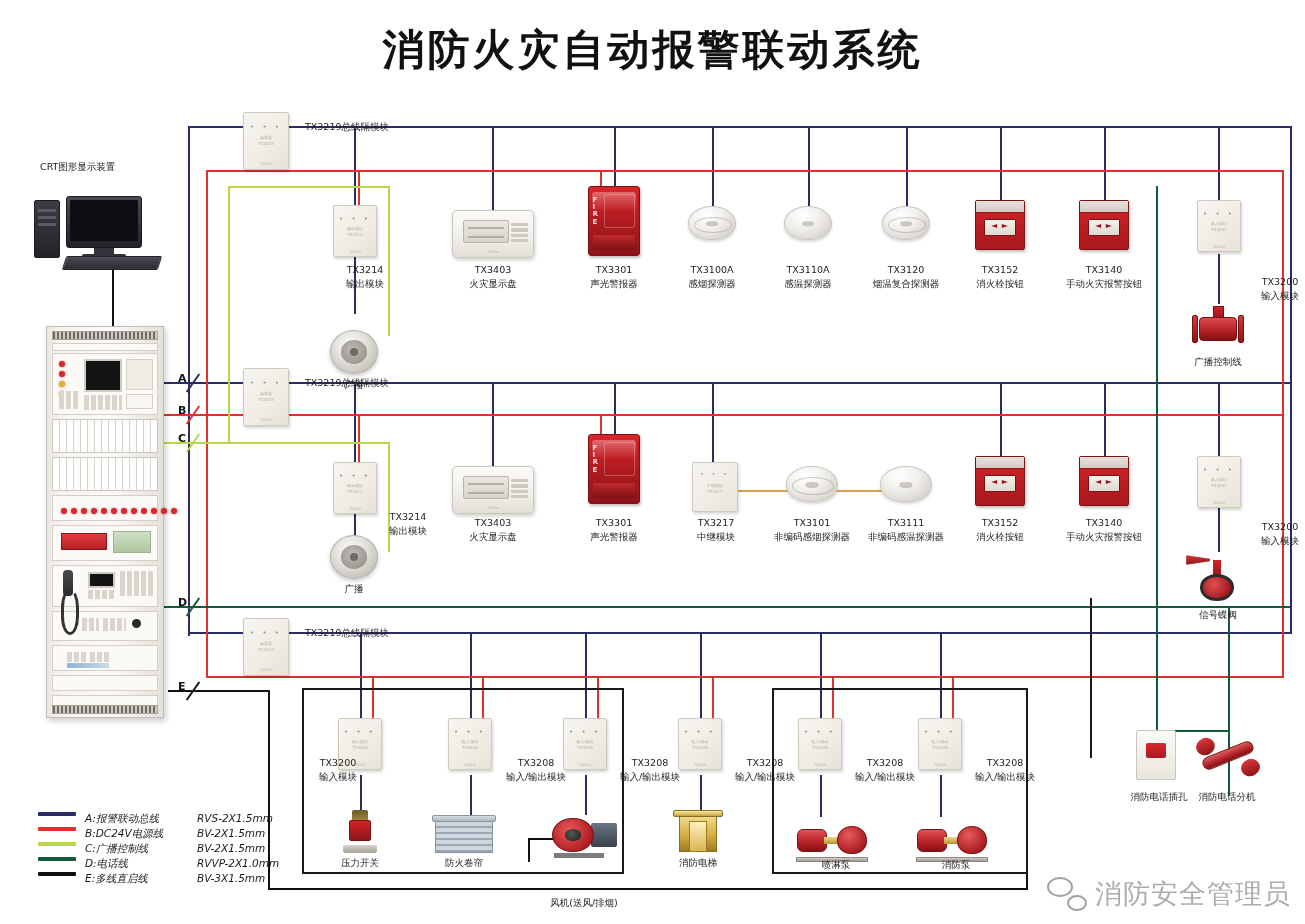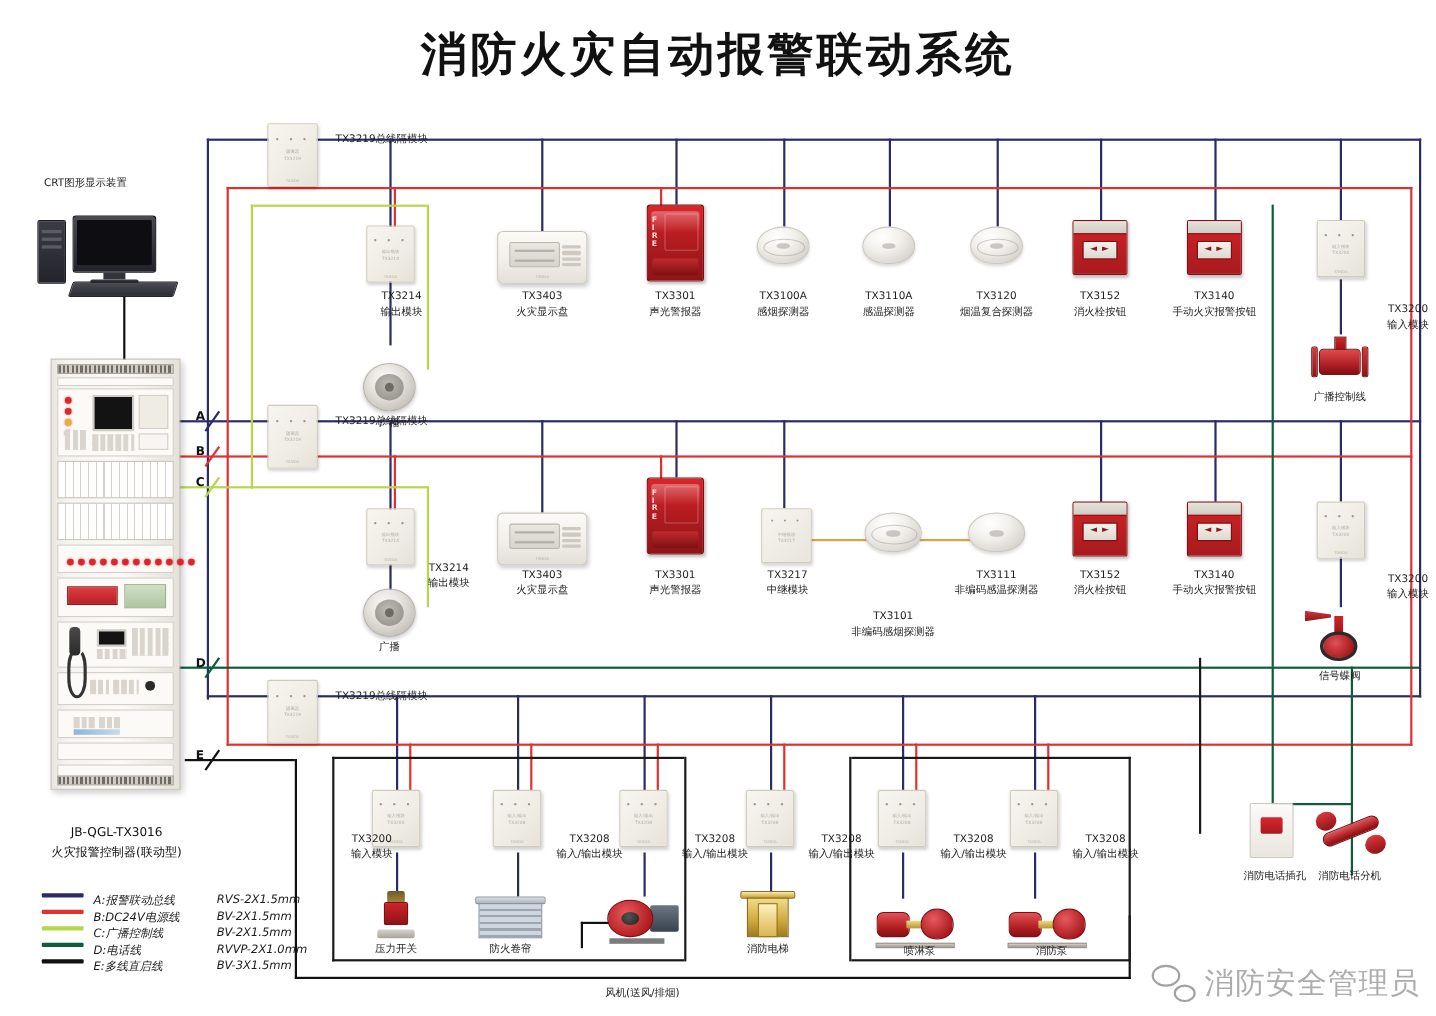--- a/index.html
+++ b/index.html
@@ -433,24 +433,20 @@
     <div class="miccord" style="left:14px;top:262px;"></div>
     <div class="cab-sec" style="top:318px;height:26px;">
       <div class="keypad" style="left:14%;top:24%;width:18%;height:44%;"></div>
       <div class="keypad" style="left:36%;top:24%;width:18%;height:44%;"></div>
       <div style="position:absolute;left:14%;top:72%;width:40%;height:5px;background:linear-gradient(90deg,#8fb5d8,#c8dbe8);"></div>
     </div>
     <div class="cab-sec" style="top:348px;height:16px;"></div>
     <div class="cab-sec" style="top:368px;height:16px;"></div>
     <div class="grille" style="bottom:3px;"></div>
   </div>
-  <div class="cabinet-label" style="left:20px;top:748px;width:172px;">
-    <div>JB-QGL-TX3016</div>
-    <div>火灾报警控制器(联动型)</div>
-  </div>
 
   <div class="plate" style="left:243px;top:112px;width:46px;height:58px;">
     <div class="dots">• • •</div>
       <div class="mtxt">隔离器<br>TX3219</div>
       <div class="brand">TANDA</div>
   </div>
   <div class="label" style="left:305px;top:120px;text-align:left;">TX3219总线隔模块</div>
 
   <div class="plate" style="left:243px;top:368px;width:46px;height:58px;">
     <div class="dots">• • •</div>
@@ -621,21 +617,21 @@
       <div class="mtxt">中继模块<br>TX3217</div>
   </div>
   <div class="label" style="left:678px;top:516px;width:76px;">
     <div>TX3217</div>
       <div>中继模块</div>
   </div>
 
   <div class="detector" style="left:786px;top:466px;width:52px;height:36px;">
     <div class="dome ring"></div>
   </div>
-  <div class="label" style="left:760px;top:516px;width:104px;margin-top:38px;">
+  <div class="label" style="left:760px;top:516px;width:104px;">
     <div>TX3101</div>
       <div>非编码感烟探测器</div>
   </div>
 
   <div class="detector" style="left:880px;top:466px;width:52px;height:36px;">
     <div class="dome"></div>
   </div>
   <div class="label" style="left:854px;top:516px;width:104px;">
     <div>TX3111</div>
       <div>非编码感温探测器</div>

